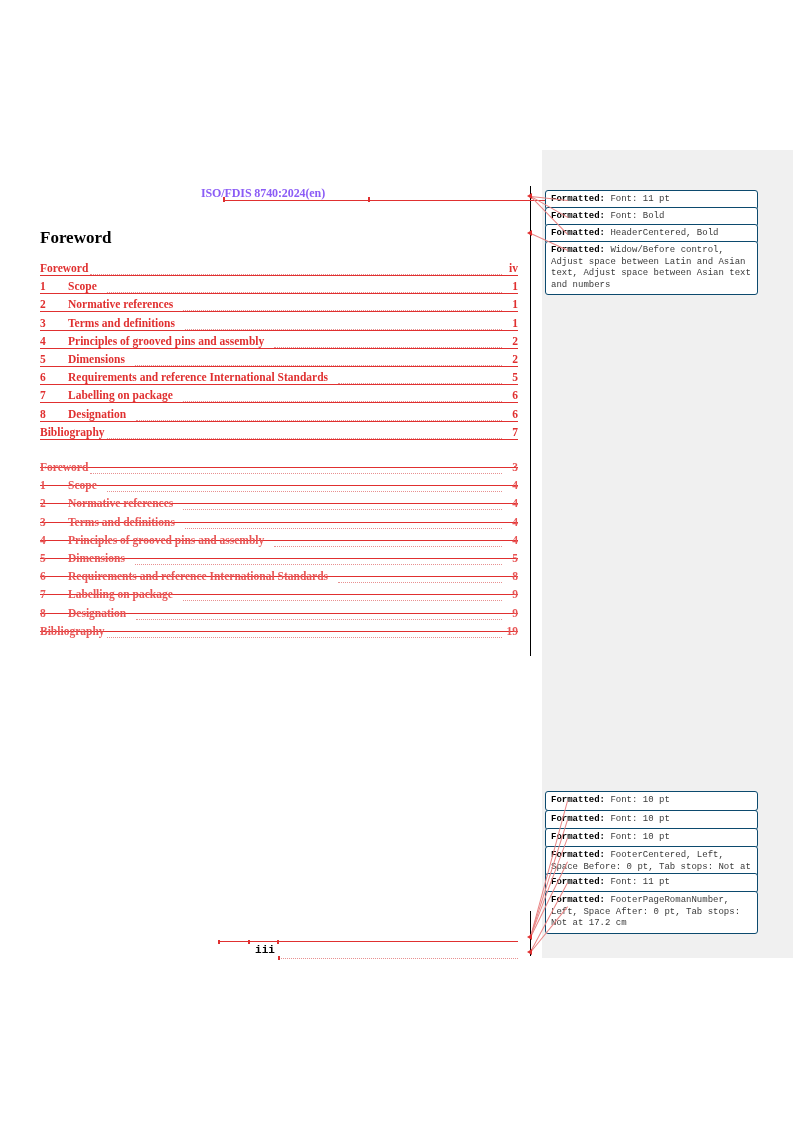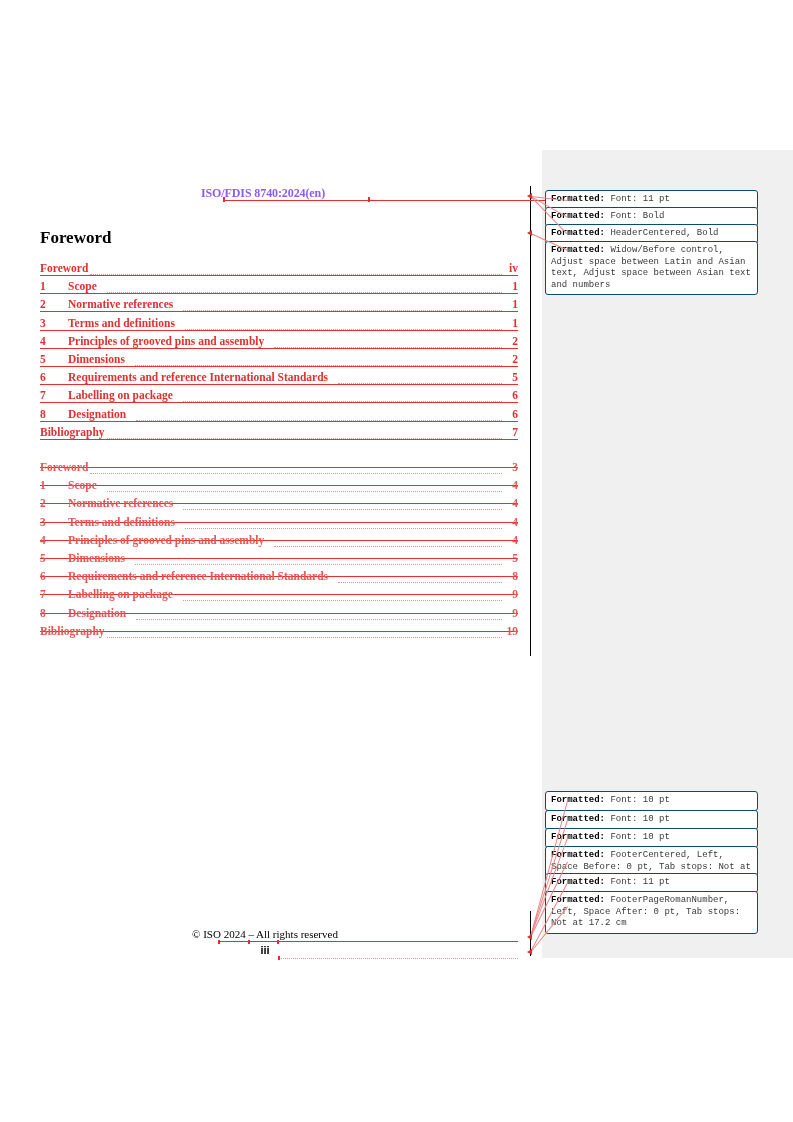--- a/index.html
+++ b/index.html
@@ -176,21 +176,21 @@
     right: 0;
     top: 13px;
     height: 1px;
     background: #e03030;
   }
   .footer-line2 {
     position: relative;
     height: 16px;
     font-size: 11px;
     color: #000000;
-    font-family: Liberation Sans, sans-serif;
+    font-family: Liberation Mono, monospace;
   }
   .footer-line2 .txt {
     position: absolute;
     left: 0;
     top: 0;
     width: 450px;
     text-align: center;
     font-weight: bold;
   }
   .footer-line2 .rule {
@@ -402,21 +402,20 @@
       <div class="toc-row">
         <div class="toc-dots" style="left: 67px;"></div>
         <div class="toc-rule"></div>
         <div class="toc-title noindent">Bibliography</div>
         <div class="toc-page">19</div>
       </div>
     </div>
 
   <div id="doc-footer">
     <div class="footer-line1">
-      <div class="txt">© ISO 2024 – All rights reserved</div>
       <div class="rule"></div>
       <div class="footer-tick" style="left:178px; top:12px;"></div>
       <div class="footer-tick" style="left:208px; top:12px;"></div>
       <div class="footer-tick" style="left:237px; top:12px;"></div>
     </div>
     <div class="footer-line2">
       <div class="txt">iii</div>
       <div class="rule"></div>
       <div class="footer-tick" style="left:238px; top:12px;"></div>
     </div>

